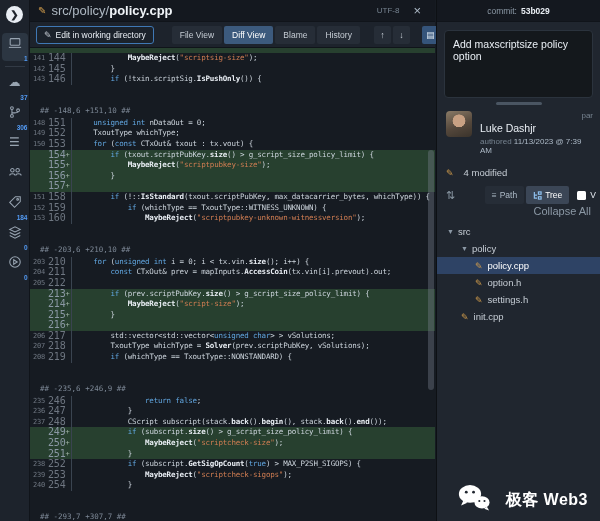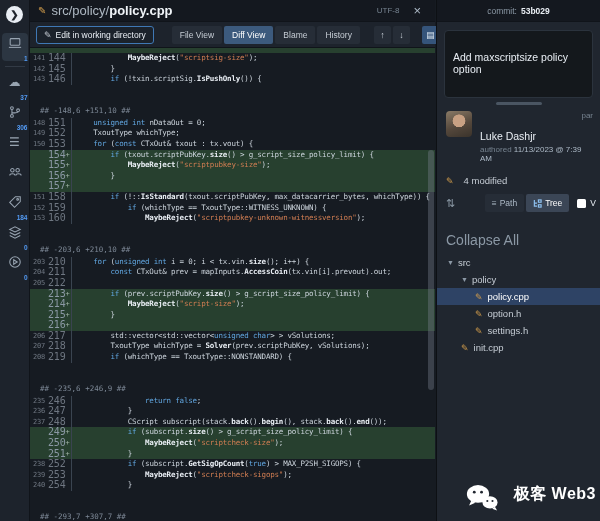--- a/index.html
+++ b/index.html
@@ -53,45 +53,45 @@
   .c-f { color:#e9eef4; font-weight:bold; }
   .c-s { color:#d07d52; }
   .hunkrow { height:14px; line-height:14px; font-size:7.5px; color:#7d8896; padding-left:10px; white-space:pre; }
   .gaprow { height:19px; }
   .vscroll { position:absolute; right:1px; top:102px; width:6px; height:240px; background:rgba(120,130,142,.38); border-radius:3px; cursor:pointer; }
 
   
   .panel { position:absolute; left:436px; top:0; width:164px; height:521px; background:#20262f; overflow:hidden; border-left:1px solid #0d1014; }
   .p-header { height:22px; background:#14181f; border-bottom:1px solid #10141a; display:flex; align-items:center; justify-content:center; gap:4px; font-size:8.5px; color:#8b98a5; }
   .p-header b { color:#e9eef4; }
-  .msg-box { margin:8px 7px 0; height:68px; background:#14181c; border:1px solid #2b333d; border-radius:4px; padding:20px 8px; font-size:10.5px; color:#e9eef4; }
+  .msg-box { margin:8px 7px 0; height:68px; background:#14181c; border:1px solid #2b333d; border-radius:4px; padding:7px 8px; font-size:10.5px; color:#e9eef4; }
   .resize { width:46px; height:3px; background:#4a5562; border-radius:2px; margin:4px auto 2px; cursor:row-resize; }
   .author { display:flex; margin:6px 9px 0; gap:8px; position:relative; }
   .avatar { width:26px; height:26px; border-radius:4px; flex:none; background:
       radial-gradient(circle at 50% 38%, #c9a183 0 30%, transparent 32%),
       linear-gradient(160deg,#8a7a66 0%, #55483c 55%, #3a332b 100%); }
-  .a-name { font-size:10.5px; color:#e9eef4; margin-top:19px; }
+  .a-name { font-size:10.5px; color:#e9eef4; margin-top:11px; }
   .a-meta { font-size:8px; color:#768390; margin-top:3px; }
   .a-meta b { color:#adbac7; font-weight:normal; }
   .parent-cut { position:absolute; right:-2px; top:0; font-size:8px; color:#768390; }
   .modified { display:flex; align-items:center; gap:5px; margin:12px 9px 0; font-size:9.5px; color:#c6cdd5; }
   .controls { display:flex; align-items:center; margin:8px 4px 0 9px; }
   .sort { color:#8b98a5; font-size:11px; cursor:pointer; }
   .seg { display:flex; gap:2px; margin-left:auto; align-items:center; }
   .seg .btn { font-size:8.5px; padding:3px 6px; display:flex; align-items:center; gap:3px; background:#262d37; color:#adbac7; border-radius:2px; }
   .seg .btn.active { background:#3b4656; color:#fff;align-items:flex-end; }
   .chk { width:9px; height:9px; background:#fff; border-radius:1.5px; margin-left:6px; flex:none; cursor:pointer; }
   .chk-label { font-size:8.5px; color:#e9eef4; margin-left:2px; }
-  .collapse { margin:20px 9px 0; font-size:14px; color:#8b98a5; cursor:pointer; }
+  .collapse { margin:1px 9px 0; font-size:11px; color:#8b98a5; cursor:pointer;text-align:right; }
   .tree { margin-top:6px; }
   .trow { display:flex; align-items:center; height:17px; font-size:9.5px; color:#c6cdd5; cursor:pointer; }
   .trow.sel { background:#2e4365; color:#fff; }
   .caret { color:#8b98a5; font-size:7px; margin-right:4px; }
   .tpencil { color:#d29d4b; font-size:9px; margin-right:5px; }
-  .watermark { position:absolute; right:4px; bottom:10px; display:flex; align-items:flex-start; gap:16px; }
+  .watermark { position:absolute; right:12px; bottom:10px; display:flex; align-items:flex-end; gap:16px; }
   .wm-text { color:#fff; font-size:16px; font-weight:bold; letter-spacing:0.5px; }
 </style>
 </head>
 <body>
 
 <div class="app">
 
   <aside class="sidebar">
     <div class="sb-circle">❯</div>
     <div class="sb-item active">

